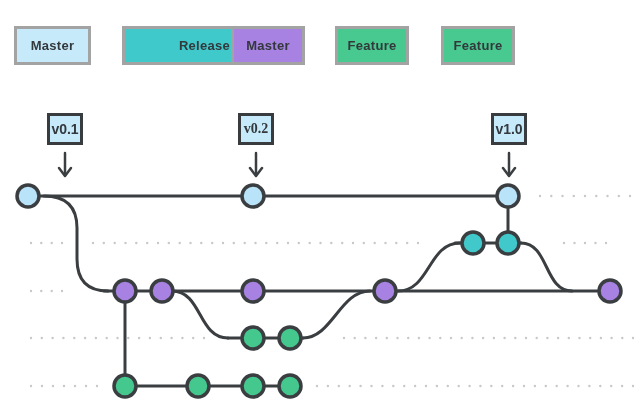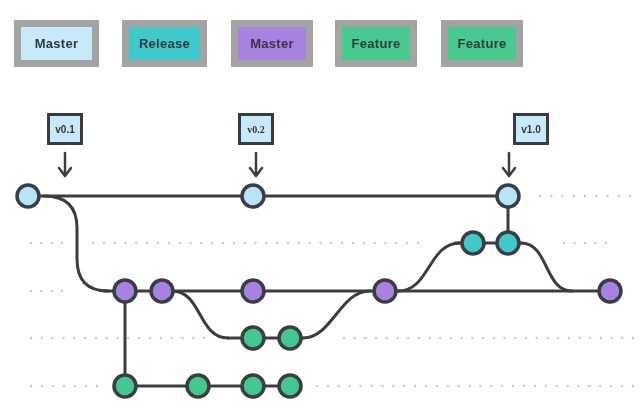--- a/index.html
+++ b/index.html
@@ -2,30 +2,30 @@
 <html><head>
 <meta charset="utf-8">
 <style>
   html,body{margin:0;padding:0;background:#ffffff;}
   .canvas{
     position:relative;width:640px;height:410px;background:#ffffff;
     font-family:"Liberation Sans",sans-serif;overflow:hidden;
   }
   .graph-svg{position:absolute;left:0;top:0;width:640px;height:410px;}
   .legend-item{
-    position:absolute;top:20px;height:33px;
-    border:7px solid #a3a3a3;box-sizing:content-box;
+    position:absolute;top:26px;height:33px;
+    border:3px solid #a3a3a3;box-sizing:content-box;
     display:flex;align-items:center;justify-content:center;
     font-size:13px;font-weight:bold;color:#33383c;letter-spacing:.3px;
   }
   .tag-box{
     position:absolute;top:113px;width:30px;height:26px;
     border:3px solid #383c3f;box-sizing:content-box;
     display:flex;align-items:center;justify-content:center;
-    font-size:10px;font-weight:bold;color:#33383c;
+    font-size:14px;font-weight:bold;color:#33383c;
   }
 </style>
 </head>
 <body>
 
 <div class="canvas">
 
   <svg id="graph" class="graph-svg" xmlns="http://www.w3.org/2000/svg" viewBox="0 0 640 410">
       <g fill="#c6c8c9">
         <circle cx="540.0" cy="196" r="1.2"></circle>
@@ -216,22 +216,22 @@
         <path d="M 256 153 V 175"></path>
         <path d="M 250 168 L 256 176 L 262 168"></path>
       </g>
       <g fill="none" stroke="#3b3e41" stroke-width="2.5" stroke-linecap="round" stroke-linejoin="round">
         <path d="M 509 153 V 175"></path>
         <path d="M 503 168 L 509 176 L 515 168"></path>
       </g>
     </svg>
 
   <div class="legend-item" style="left: 14px; width: 71px; background-color: rgb(199, 234, 251);">Master</div>
-  <div class="legend-item" style="left: 122px; width: 71px; background-color: rgb(64, 201, 203);">Release</div>
+  <div class="legend-item" style="left: 122px; width: 71px; background-color: rgb(64, 201, 203); padding-left: 44px;">Release</div>
   <div class="legend-item" style="left: 231px; width: 68px; background-color: rgb(167, 130, 226);">Master</div>
   <div class="legend-item" style="left: 335px; width: 68px; background-color: rgb(71, 201, 143);">Feature</div>
   <div class="legend-item" style="left: 441px; width: 68px; background-color: rgb(71, 201, 143);">Feature</div>
 
   <div class="tag-box" style="background-color: rgb(199, 234, 251); left: 47px;">v0.1</div>
   <div class="tag-box" style="background-color: rgb(199, 234, 251); left: 238px; font-family: Liberation Serif, serif;">v0.2</div>
-  <div class="tag-box" style="background-color: rgb(199, 234, 251); left: 513px;">v1.0</div>
+  <div class="tag-box" style="background-color: rgb(199, 234, 251); left: 491px;">v1.0</div>
 
 </div>
 
 </body></html>

